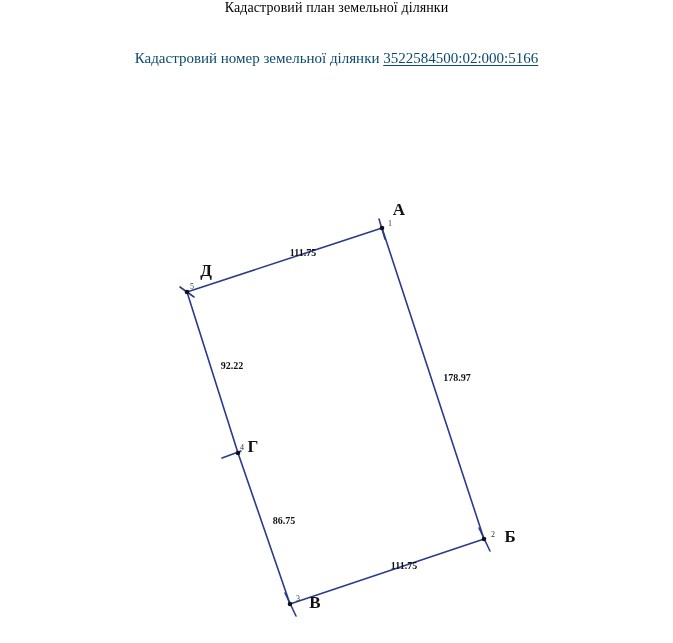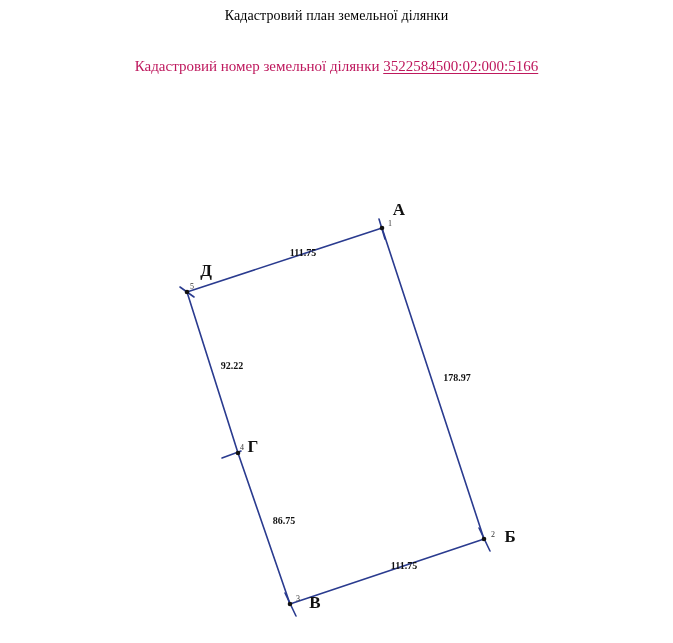--- a/index.html
+++ b/index.html
@@ -25,28 +25,27 @@
     top: 0;
     width: 673px;
   }
   .doc-title {
     text-align: center;
     font-family: "Liberation Serif", "DejaVu Serif", serif;
     font-size: 14px;
     font-weight: normal;
     color: #000;
     margin: 0;
-    padding-top: 8px;
     letter-spacing: 0.1px;
   }
   .cad-line {
     text-align: center;
     font-family: "Liberation Serif", "DejaVu Serif", serif;
     font-size: 15px;
-    color: #be185d;
+    color: #0c4a6e;
     margin: 0;
     padding-top: 34px;
     white-space: nowrap;
   }
   .cad-number {
     text-decoration: underline;
     text-underline-offset: 2px;
   }
 
   

